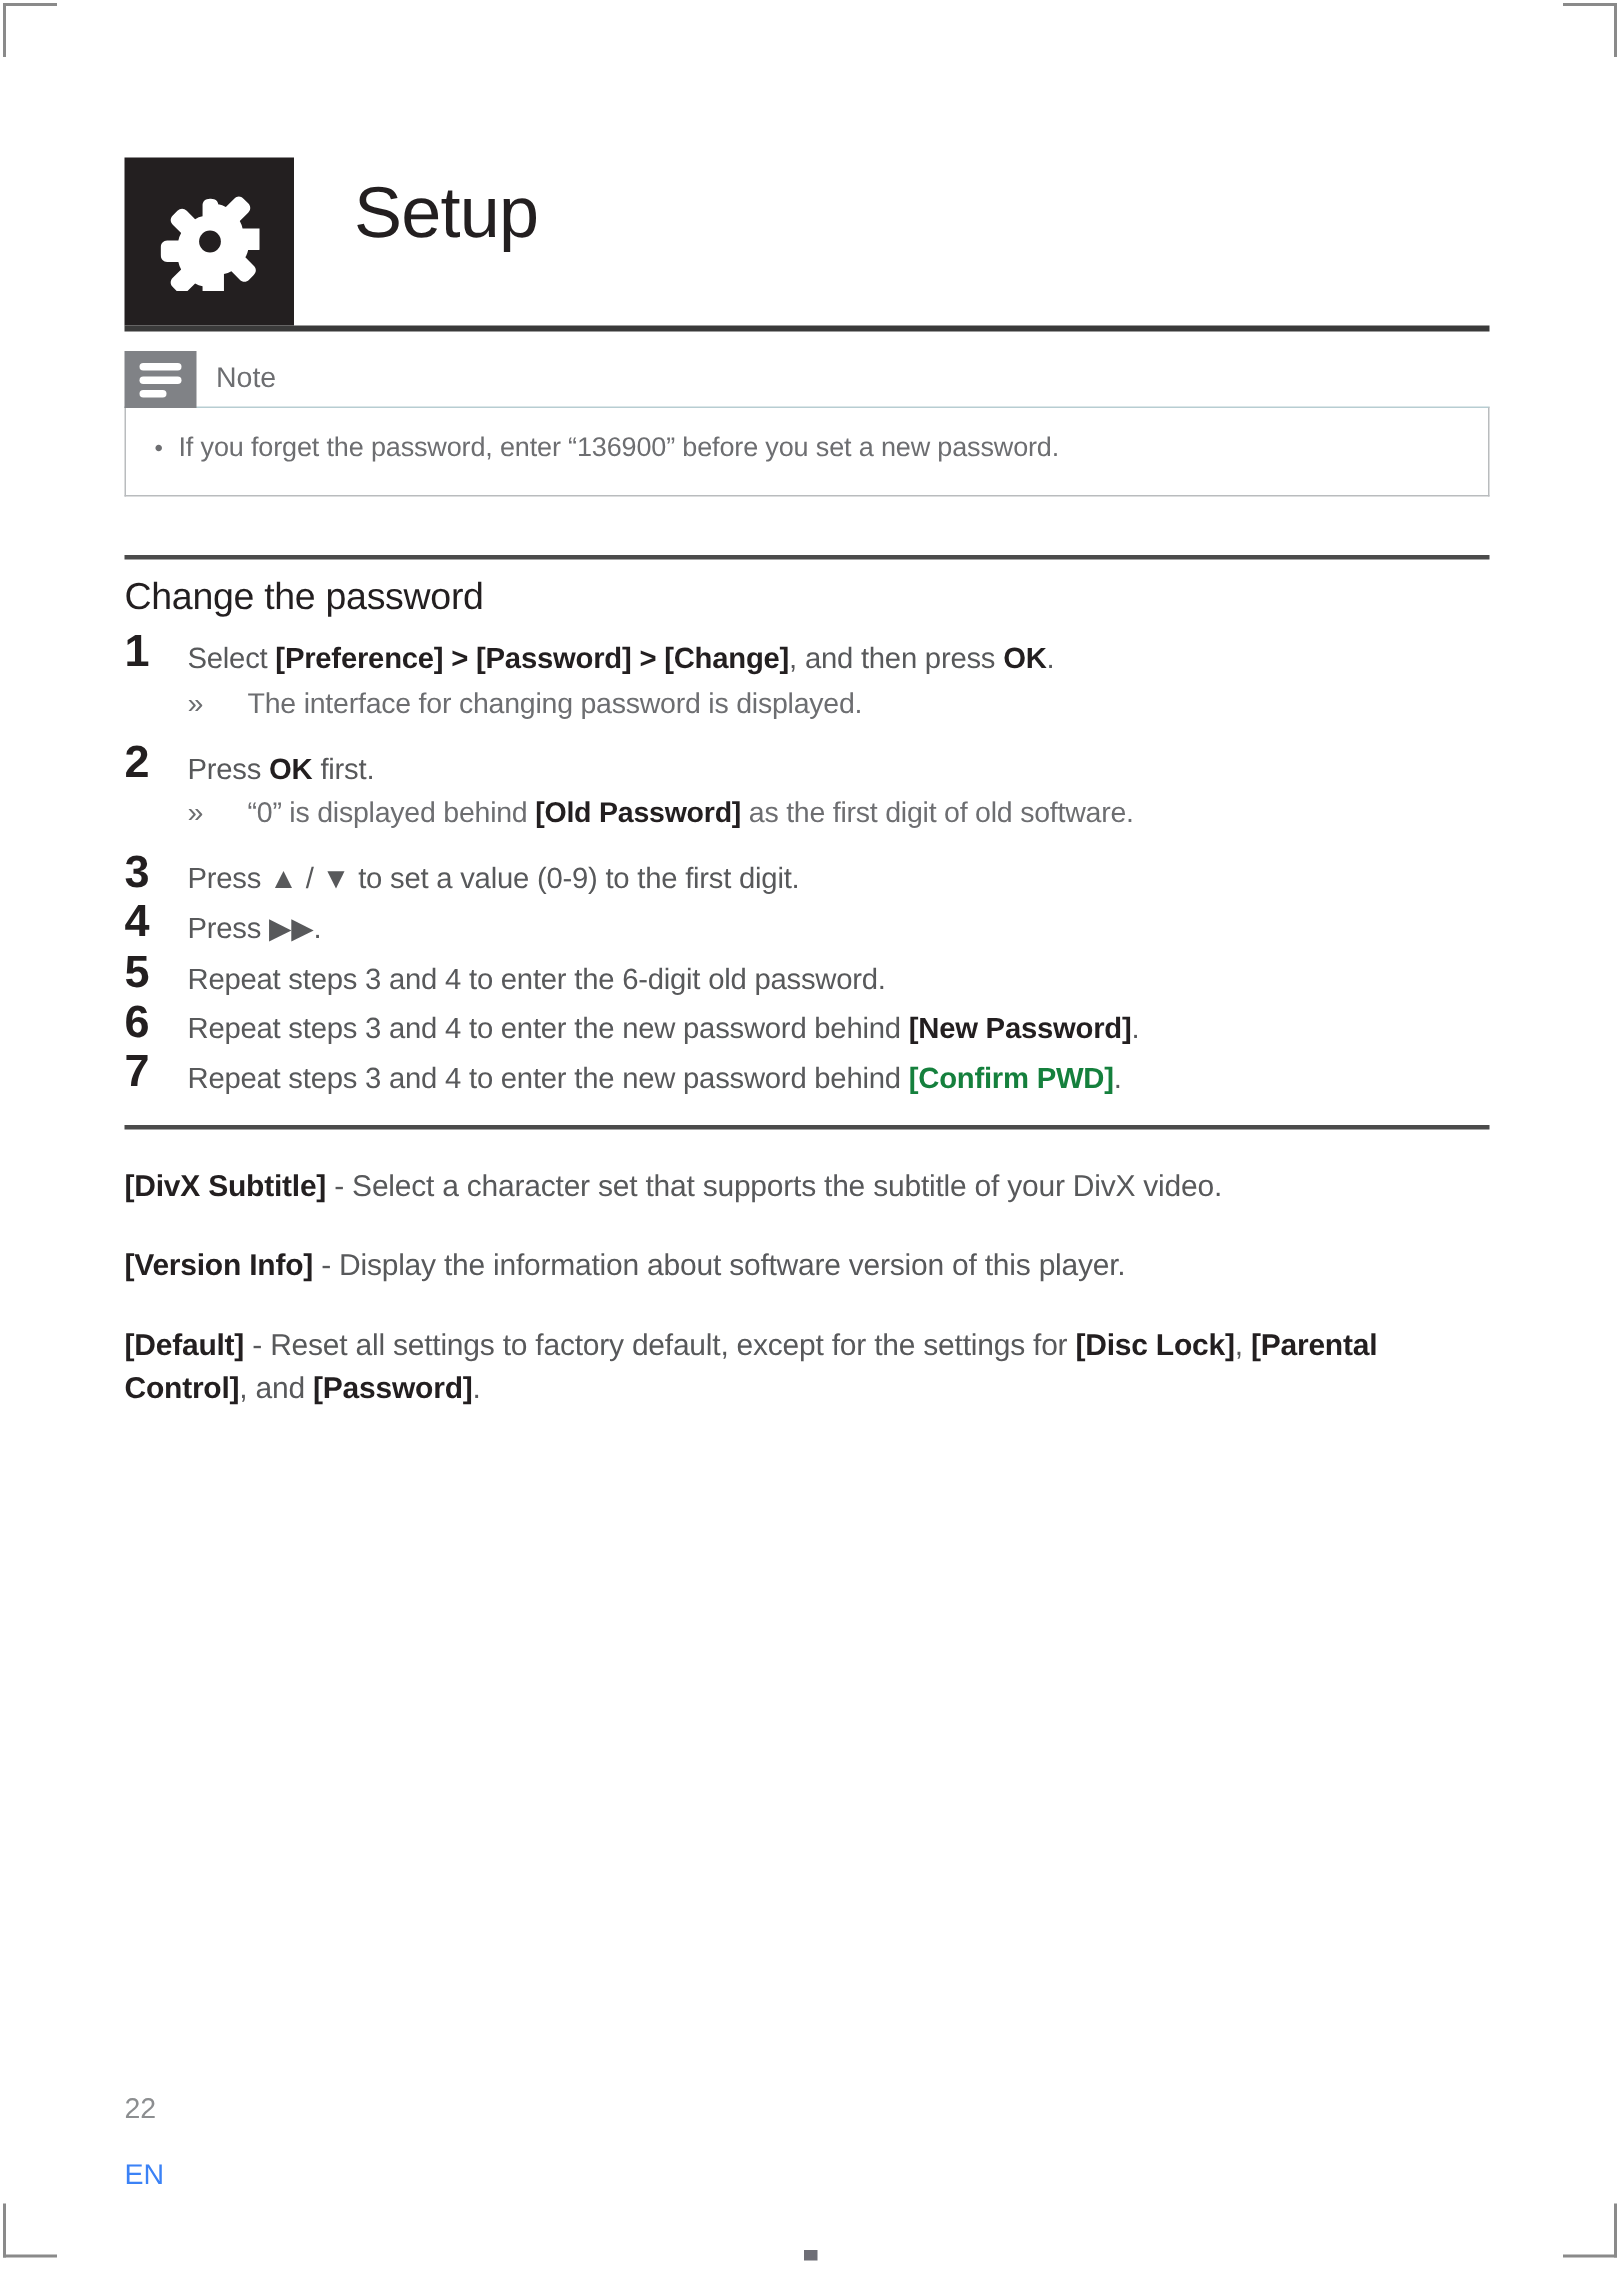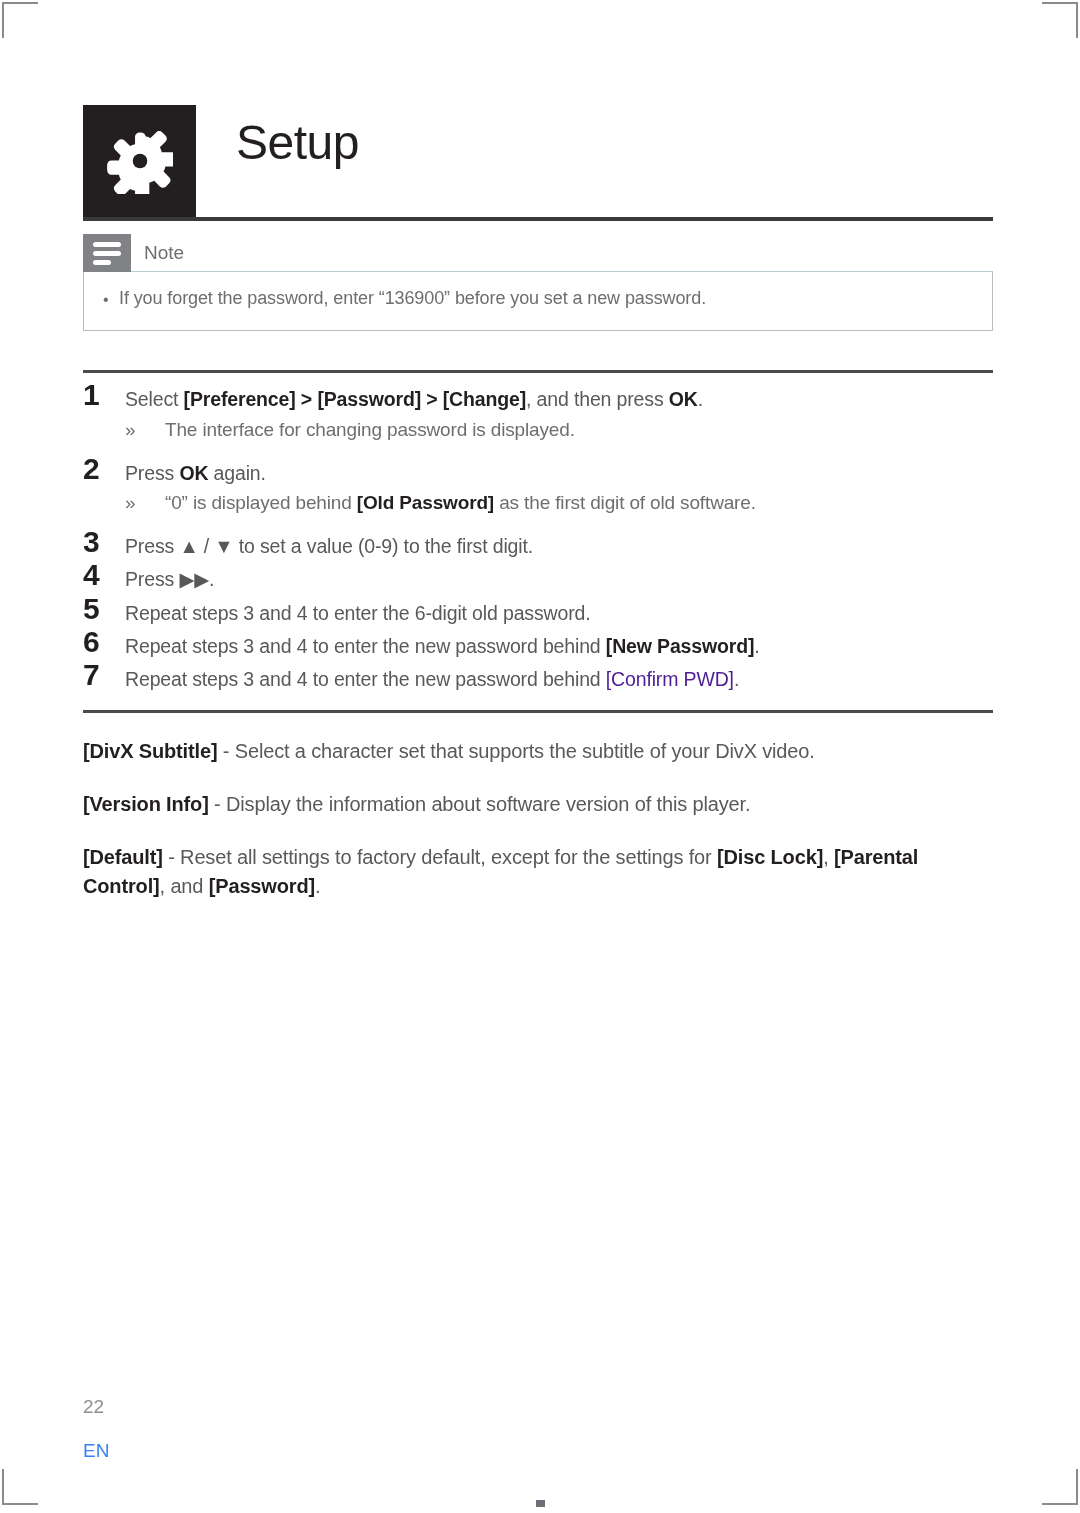--- a/index.html
+++ b/index.html
@@ -276,33 +276,34 @@
     <div class="note-body">
       <div class="note-item">
         <span class="note-bullet">•</span>
         <span>If you forget the password, enter “136900” before you set a new password.</span>
       </div>
     </div>
   </div>
 
   <div class="rule-dark rule-top"></div>
 
+  <div class="section-heading">Change the password</div>
 
   <div class="steps">
       <div class="step">
         <div class="step-num">1</div>
         <div class="step-text"><span>Select </span><span class="kw" style="color: rgb(35, 31, 32); font-weight: 700;">[Preference]</span><span class="kw" style="color: rgb(35, 31, 32); font-weight: 700;"> &gt; </span><span class="kw" style="color: rgb(35, 31, 32); font-weight: 700;">[Password]</span><span class="kw" style="color: rgb(35, 31, 32); font-weight: 700;"> &gt; </span><span class="kw" style="color: rgb(35, 31, 32); font-weight: 700;">[Change]</span><span>, and then press </span><span class="kw" style="color: rgb(35, 31, 32); font-weight: 700;">OK</span><span>.</span></div>
       </div>
       <div class="substep gap-after-sub">
         <span class="guil">»</span>
         <span class="sub-text"><span>The interface for changing password is displayed.</span></span>
       </div>
       <div class="step">
         <div class="step-num">2</div>
-        <div class="step-text"><span>Press </span><span class="kw" style="color: rgb(35, 31, 32); font-weight: 700;">OK</span><span> again.</span></div>
+        <div class="step-text"><span>Press </span><span class="kw" style="color: rgb(35, 31, 32); font-weight: 700;">OK</span><span> first.</span></div>
       </div>
       <div class="substep gap-after-sub">
         <span class="guil">»</span>
         <span class="sub-text"><span>“0” is displayed behind </span><span class="kw" style="color: rgb(35, 31, 32); font-weight: 700;">[Old Password]</span><span> as the first digit of old software.</span></span>
       </div>
       <div class="step">
         <div class="step-num">3</div>
         <div class="step-text"><span>Press </span><span>▲</span><span> / </span><span>▼</span><span> to set a value (0-9) to the first digit.</span></div>
       </div>
       <div class="step">
@@ -312,21 +313,21 @@
       <div class="step">
         <div class="step-num">5</div>
         <div class="step-text"><span>Repeat steps 3 and 4 to enter the 6-digit old password.</span></div>
       </div>
       <div class="step">
         <div class="step-num">6</div>
         <div class="step-text"><span>Repeat steps 3 and 4 to enter the new password behind </span><span class="kw" style="color: rgb(35, 31, 32); font-weight: 700;">[New Password]</span><span>.</span></div>
       </div>
       <div class="step">
         <div class="step-num">7</div>
-        <div class="step-text"><span>Repeat steps 3 and 4 to enter the new password behind </span><span class="kw" style="color: #4c1d95; font-weight: 400;">[Confirm PWD]</span><span>.</span></div>
+        <div class="step-text"><span>Repeat steps 3 and 4 to enter the new password behind </span><span class="kw" style="color: #15803d; font-weight: 700;">[Confirm PWD]</span><span>.</span></div>
       </div>
     </div>
 
   <div class="rule-dark rule-bottom"></div>
 
   <div>
       <div class="tail-para"><span class="kw" style="color: rgb(35, 31, 32); font-weight: 700;">[DivX Subtitle]</span><span> - Select a character set that supports the subtitle of your DivX video.</span></div>
       <div class="tail-para"><span class="kw" style="color: rgb(35, 31, 32); font-weight: 700; margin-top: 12px;">[Version Info]</span><span> - Display the information about software version of this player.</span></div>
       <div class="tail-para"><span class="kw" style="color: rgb(35, 31, 32); font-weight: 700;">[Default]</span><span> - Reset all settings to factory default, except for the settings for </span><span class="kw" style="color: rgb(35, 31, 32); font-weight: 700;">[Disc Lock]</span><span>, </span><span class="kw" style="color: rgb(35, 31, 32); font-weight: 700;">[Parental Control]</span><span>, and </span><span class="kw" style="color: rgb(35, 31, 32); font-weight: 700;">[Password]</span><span>.</span></div>
     </div>

